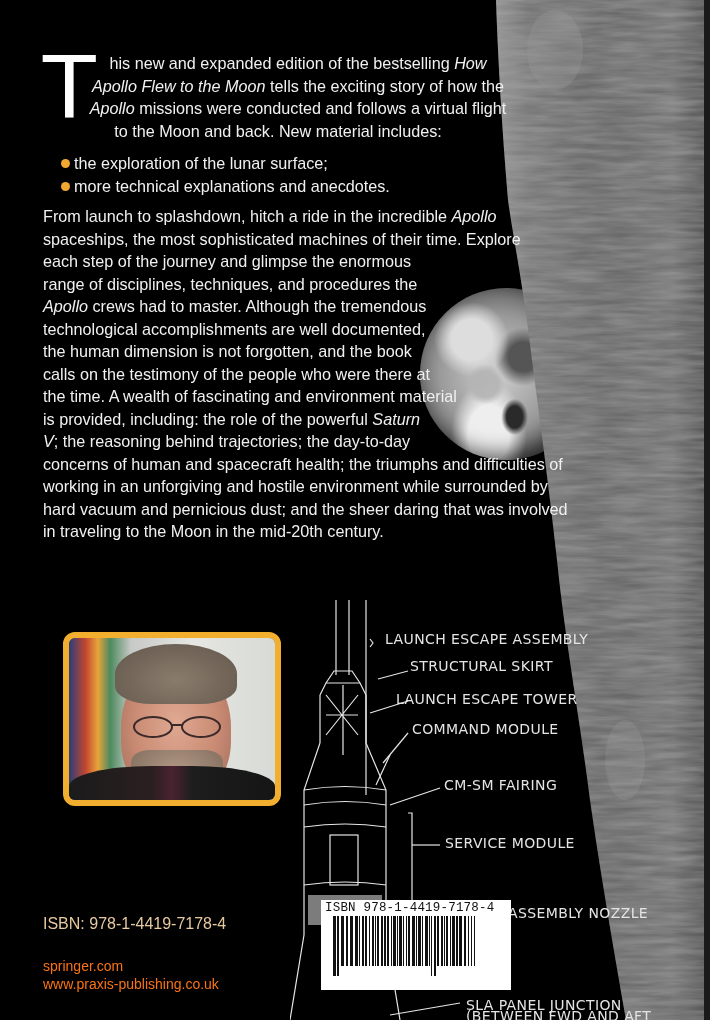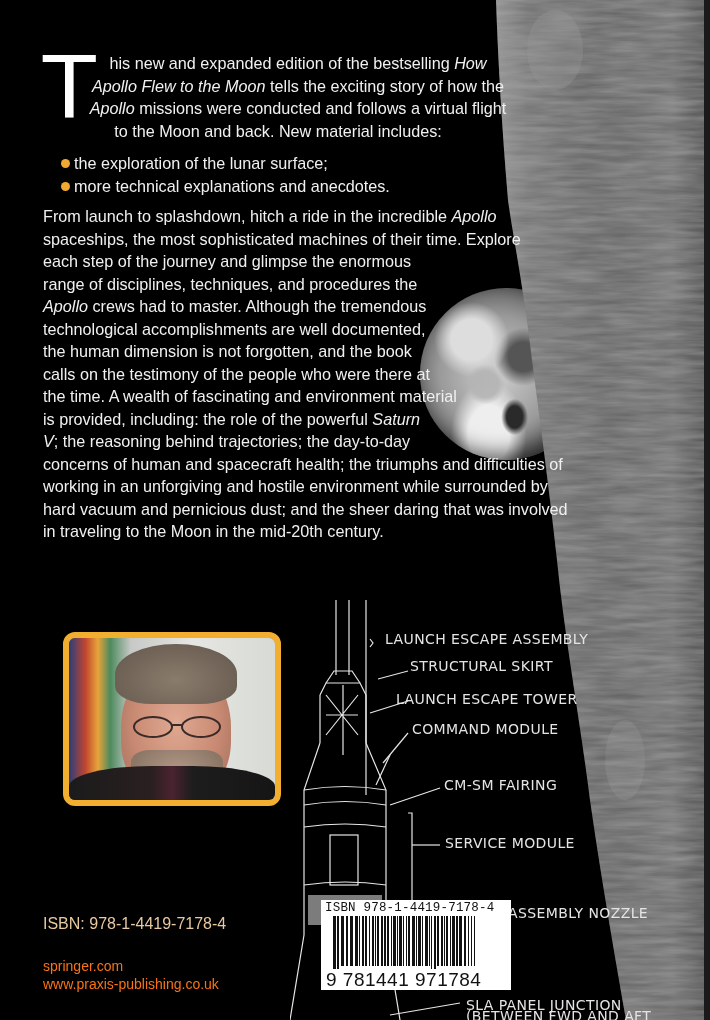--- a/index.html
+++ b/index.html
@@ -268,20 +268,19 @@
       <rect x="113" y="0" width="2" height="50" fill="#111"></rect>
       <rect x="117" y="0" width="1" height="50" fill="#111"></rect>
       <rect x="119" y="0" width="3" height="50" fill="#111"></rect>
       <rect x="123" y="0" width="2" height="50" fill="#111"></rect>
       <rect x="126" y="0" width="3" height="50" fill="#111"></rect>
       <rect x="131" y="0" width="2" height="50" fill="#111"></rect>
       <rect x="135" y="0" width="1" height="50" fill="#111"></rect>
       <rect x="138" y="0" width="1" height="50" fill="#111"></rect>
       <rect x="141" y="0" width="1" height="50" fill="#111"></rect>
     </svg>
-  <div class="barcode-num"><span class="gap">9 781441 971784</span></div>
 </div>
 
 <div class="isbn-text">ISBN: 978-1-4419-7178-4</div>
 <div class="links">
   <div>springer.com</div>
   <div>www.praxis-publishing.co.uk</div>
 </div>
 
 </body></html>

